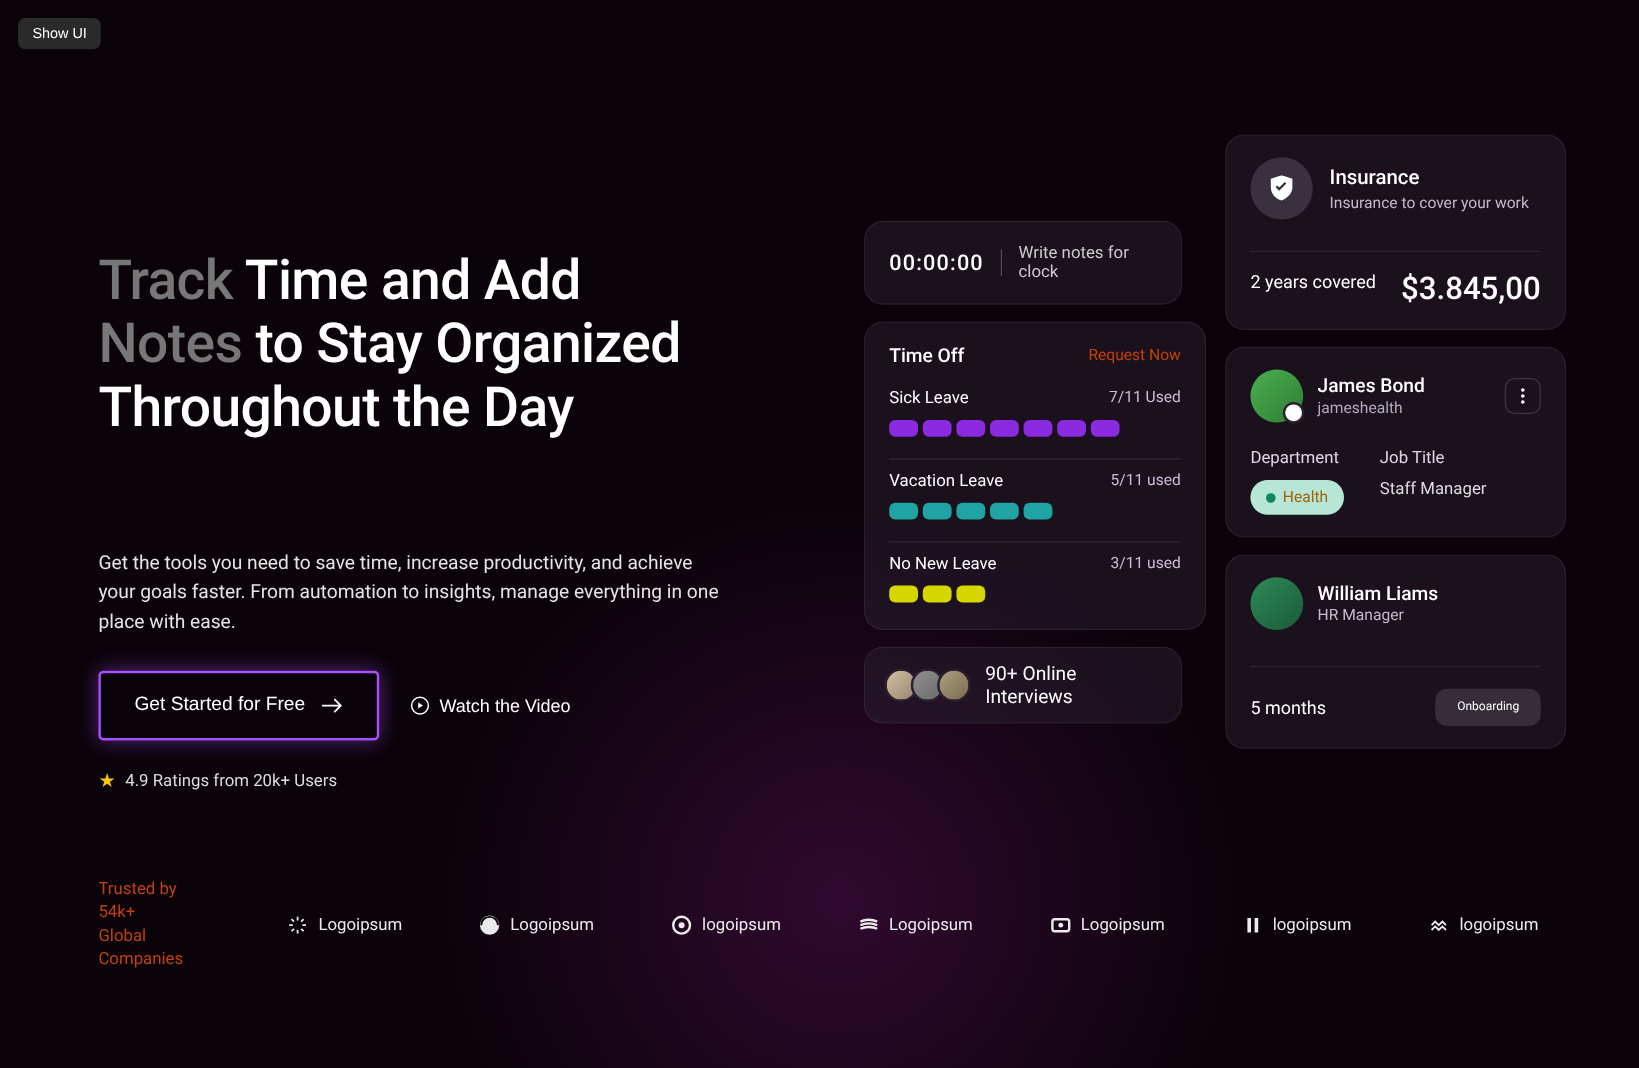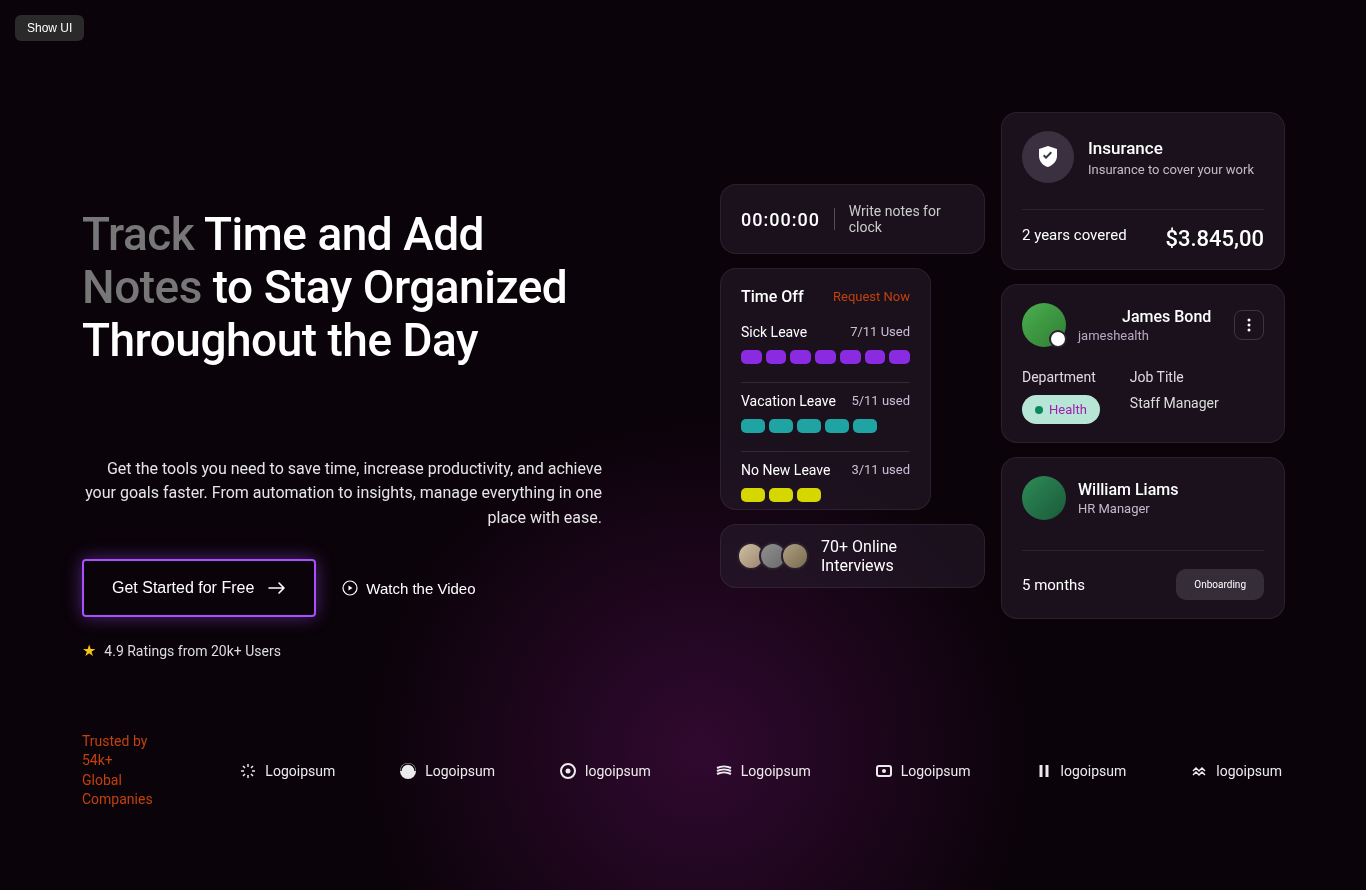--- a/index.html
+++ b/index.html
@@ -45,21 +45,20 @@
   line-height: 1.15;
   letter-spacing: -0.5px;
 }
 .hero h1 .dim { color: #777; }
 .hero .subtitle {
   margin-top: 90px;
   font-size: 16px;
   line-height: 1.55;
   color: #e5e5e5;
   width: 520px;
-  text-align: right;
 }
 .cta-row {
   display: flex;
   align-items: center;
   gap: 26px;
   margin-top: 28px;
 }
 .cta-primary {
   display: inline-flex;
   align-items: center;
@@ -108,21 +107,21 @@
 }
 .clock-card {
   display: flex;
   align-items: center;
   gap: 14px;
   width: 265px;
 }
 .clock-time { font-size: 18px; font-weight: 500; letter-spacing: 1px; }
 .clock-divider { width: 1px; height: 22px; background: rgba(255,255,255,0.25); }
 .clock-note { color: #ccc; font-size: 14px; }
-.timeoff-card { width: 211px; padding-bottom: 7px; }
+.timeoff-card { width: 285px; padding-bottom: 22px; }
 .card-head { display: flex; justify-content: space-between; align-items: center; margin-bottom: 18px; }
 .card-title { font-size: 16px; font-weight: 500; }
 .req-link { color: #c2410c; font-size: 13px; cursor: pointer; }
 .leave-block { margin-top: 10px; }
 .leave-row { display: flex; justify-content: space-between; font-size: 14px; margin-bottom: 10px; }
 .leave-label { color: #fff; }
 .leave-used { color: #cfbcd6; font-size: 13px; }
 .pills { display: flex; gap: 4px; }
 .pill { width: 24px; height: 14px; border-radius: 5px; background: rgba(255,255,255,0.1); }
 .pill.purple.fill { background: #8a2be2; }
@@ -144,39 +143,39 @@
 .av3 { background: linear-gradient(135deg,#b0a080,#7a6a50); }
 .insurance-card { width: 284px; }
 .ins-head { display: flex; align-items: center; gap: 14px; }
 .ins-icon {
   width: 52px; height: 52px; border-radius: 50%;
   background: #3a303f; display: flex; align-items: center; justify-content: center;
 }
 .ins-title { font-size: 17px; font-weight: 500; }
 .ins-sub { font-size: 13px; color: #c5b8cc; margin-top: 4px; }
 .ins-foot { display: flex; justify-content: space-between; margin-top: 26px; font-size: 15px; padding-top: 16px; border-top: 1px solid rgba(255,255,255,0.08); }
-.ins-price { font-size: 22px; font-weight: 500; }
+.ins-price { font-size: 26px; font-weight: 500; }
 .profile-card { width: 284px; }
 .prof-head { display: flex; align-items: center; gap: 12px; }
 .prof-av { width: 44px; height: 44px; border-radius: 50%; background: linear-gradient(135deg,#4caf50,#2e7d32); position: relative; }
 .prof-av::after { content:''; position:absolute; right:-1px; bottom:-1px; width:14px; height:14px; border-radius:50%; background:#fff; border:2px solid #2a1f2e; }
-.prof-name { font-size: 16px; font-weight: 500; margin-left: 44px; }
+.prof-name { font-size: 16px; font-weight: 500; }
 .prof-handle { font-size: 13px; color: #b8a8c0; margin-top: 2px; }
 .kebab {
   margin-left: auto;
   width: 30px; height: 30px; border-radius: 8px;
   border: 1px solid rgba(255,255,255,0.15);
   display: flex; align-items: center; justify-content: center;
   cursor: pointer; background: transparent; color: #fff;
 }
 .prof-grid { display: flex; gap: 30px; margin-top: 22px; }
 .prof-label { font-size: 14px; color: #e0d6e6; }
 .health-chip {
   display: inline-flex; align-items: center; gap: 6px;
-  background: #b8e6d6; color: #a21caf;
+  background: #b8e6d6; color: #a16207;
   padding: 7px 13px; border-radius: 18px; font-size: 13px; margin-top: 10px;
 }
 .health-dot { width:8px; height:8px; border-radius:50%; background:#0a8a5a; }
 .prof-val { font-size: 14px; color: #ddd; margin-top: 10px; }
 .contract { margin-top: 22px; }
 .contract-label { font-size: 14px; color: #fff; }
 .contract-val { font-size: 13px; color: #c5b8cc; margin-top: 6px; }
 .onboard-card { width: 284px; }
 .onb-head { display: flex; align-items: center; gap: 12px; }
 .onb-av { width: 44px; height: 44px; border-radius: 50%; background: linear-gradient(135deg,#2e8b57,#1a5a3a); }
@@ -296,21 +295,21 @@
           </div>
       </div>
     </div>
 
     <div class="card interviews-card">
       <div class="avatars">
         <span class="av av1"></span>
         <span class="av av2"></span>
         <span class="av av3"></span>
       </div>
-      <span>70+ Online Interviews</span>
+      <span>90+ Online Interviews</span>
     </div>
   </div>
 
   <div class="col">
     <div class="card insurance-card">
       <div class="ins-head">
         <div class="ins-icon">
           <svg width="20" height="22" viewBox="0 0 20 22" fill="#fff">
               <path d="M10 0l9 3v7c0 5-4 9-9 11C5 20 1 15 1 10V3l9-3zm-2 13l6-6-1.4-1.4L8 10.2 6.4 8.6 5 10l3 3z"></path>
             </svg>

